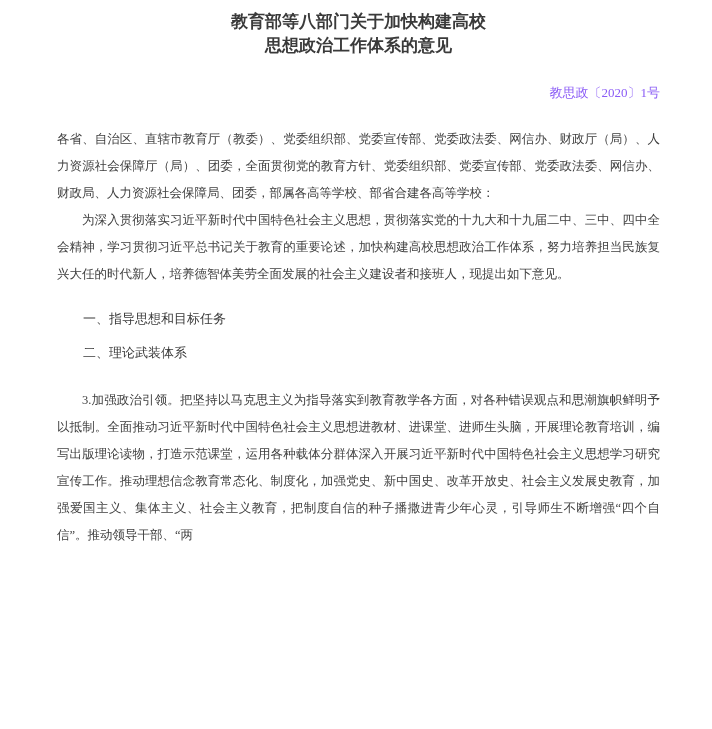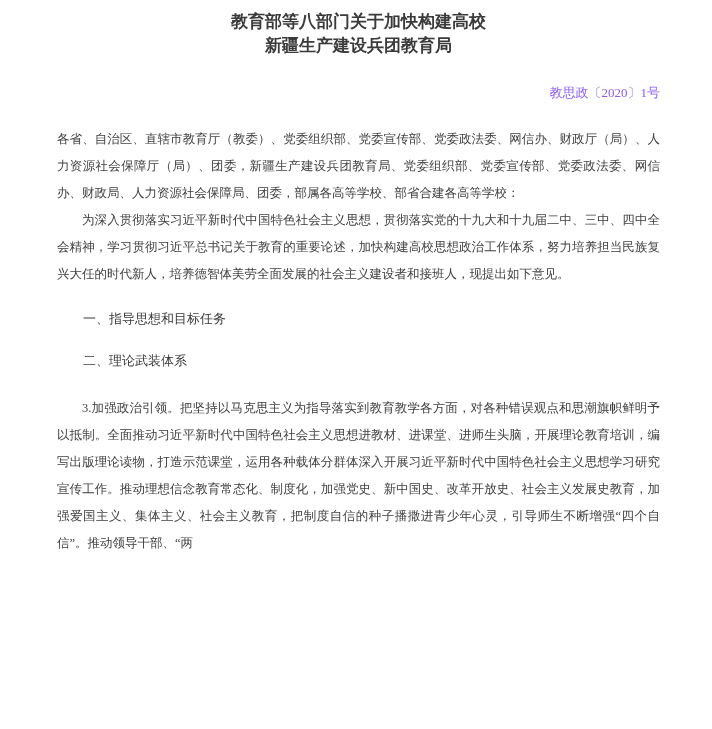--- a/index.html
+++ b/index.html
@@ -57,36 +57,36 @@
     text-indent: 2em;
     text-align: left;
     color: #3a3a3a;
   }
   
   .p-addressees     { margin-top: 23px; }
   .p-intro          { }
   .h-section-one    { margin-top: 17px; }
   .p-guiding        { margin-top: 15px; }
   .p-target         { margin-top: 12px; }
-  .h-section-two    { margin-top: 15px; }
+  .h-section-two    { margin-top: 7px; }
   .p-political      { margin-top: 21px; }
 </style>
 </head>
 <body>
 
 <div class="page">
 
   <h1 class="doc-title">
     <span class="title-line">教育部等八部门关于加快构建高校</span>
-    <span class="title-line">新疆生产建设兵团教育局</span>
+    <span class="title-line">思想政治工作体系的意见</span>
   </h1>
 
   <div class="doc-number">教思政〔2020〕1号</div>
 
-  <p class="para no-indent p-addressees">各省、自治区、直辖市教育厅（教委）、党委组织部、党委宣传部、党委政法委、网信办、财政厅（局）、人力资源社会保障厅（局）、团委，新疆生产建设兵团教育局、党委组织部、党委宣传部、党委政法委、网信办、财政局、人力资源社会保障局、团委，部属各高等学校、部省合建各高等学校：</p>
+  <p class="para no-indent p-addressees">各省、自治区、直辖市教育厅（教委）、党委组织部、党委宣传部、党委政法委、网信办、财政厅（局）、人力资源社会保障厅（局）、团委，全面贯彻党的教育方针、党委组织部、党委宣传部、党委政法委、网信办、财政局、人力资源社会保障局、团委，部属各高等学校、部省合建各高等学校：</p>
 
   <p class="para p-intro">为深入贯彻落实习近平新时代中国特色社会主义思想，贯彻落实党的十九大和十九届二中、三中、四中全会精神，学习贯彻习近平总书记关于教育的重要论述，加快构建高校思想政治工作体系，努力培养担当民族复兴大任的时代新人，培养德智体美劳全面发展的社会主义建设者和接班人，现提出如下意见。</p>
 
   <h2 class="section-heading h-section-one">一、指导思想和目标任务</h2>
 
 
 
   <h2 class="section-heading h-section-two">二、理论武装体系</h2>
 
   <p class="para p-political">3.加强政治引领。把坚持以马克思主义为指导落实到教育教学各方面，对各种错误观点和思潮旗帜鲜明予以抵制。全面推动习近平新时代中国特色社会主义思想进教材、进课堂、进师生头脑，开展理论教育培训，编写出版理论读物，打造示范课堂，运用各种载体分群体深入开展习近平新时代中国特色社会主义思想学习研究宣传工作。推动理想信念教育常态化、制度化，加强党史、新中国史、改革开放史、社会主义发展史教育，加强爱国主义、集体主义、社会主义教育，把制度自信的种子播撒进青少年心灵，引导师生不断增强“四个自信”。推动领导干部、“两</p>

